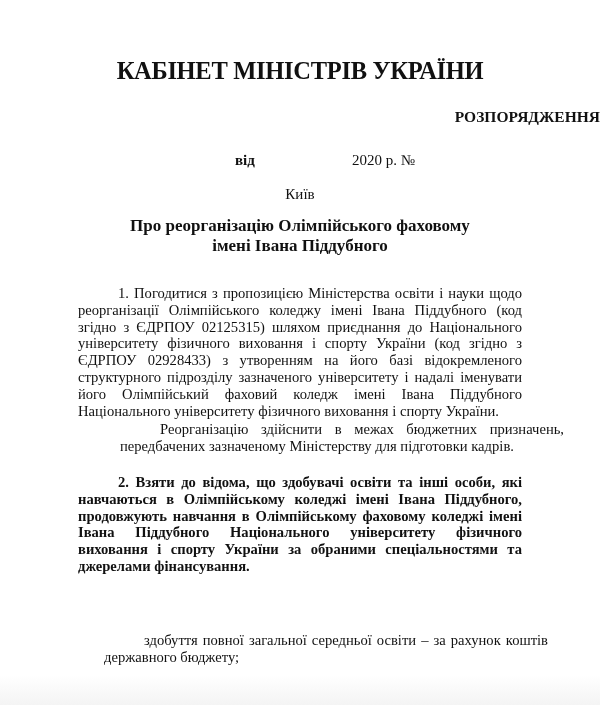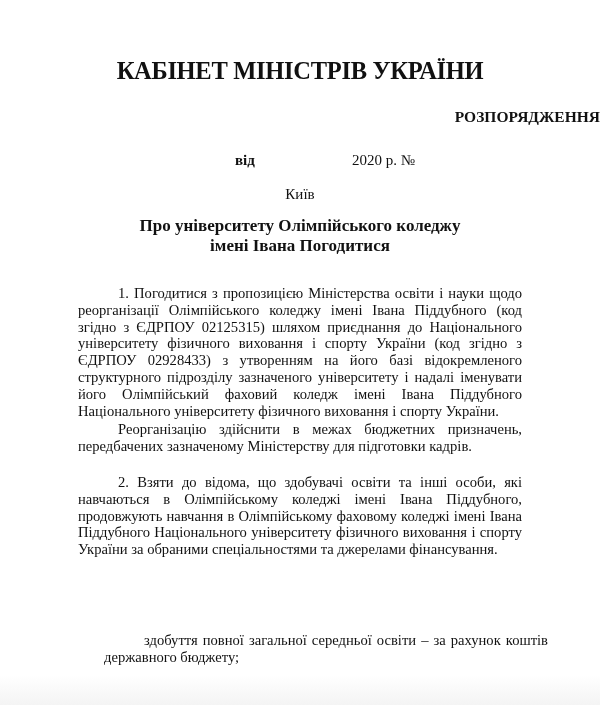--- a/index.html
+++ b/index.html
@@ -30,37 +30,37 @@
   .heading {
     position: absolute; top: 216px; left: 0; width: 600px; text-align: center;
     font-weight: bold; font-size: 17px; line-height: 20px;
   }
   .body {
     position: absolute; left: 78px; width: 444px; font-size: 14.6px; line-height: 16.8px;
     text-align: justify; text-align-last: left;
   }
   .body p { margin: 0; text-indent: 40px; }
   .p1 { top: 285px; }
-  .p2 { top: 421px; }
-  .p3 { top: 474px; }
+  .p2 { top: 421px; margin-left: 42px; }
+  .p3 { top: 474px; font-weight: bold; }
   .p4 { top: 563px; }
   .p5 { top: 632px; margin-left: 26px; }
 </style>
 </head>
 <body>
 
 <div class="page">
   <div class="title">КАБІНЕТ МІНІСТРІВ УКРАЇНИ</div>
   <div class="subtitle">РОЗПОРЯДЖЕННЯ</div>
   <div class="date-line date-from">від</div>
   <div class="date-line date-year">2020 р. №</div>
   <div class="city">Київ</div>
   <div class="heading">
-    <div>Про університету Олімпійського коледжу</div>
-    <div>імені Івана Погодитися</div>
+    <div>Про реорганізацію Олімпійського фаховому</div>
+    <div>імені Івана Піддубного</div>
   </div>
   <div class="body p1">
       <p>1. Погодитися з пропозицією Міністерства освіти і науки щодо реорганізації Олімпійського коледжу імені Івана Піддубного (код згідно з ЄДРПОУ 02125315) шляхом приєднання до Національного університету фізичного виховання і спорту України (код згідно з ЄДРПОУ 02928433) з утворенням на його базі відокремленого структурного підрозділу зазначеного університету і надалі іменувати його Олімпійський фаховий коледж імені Івана Піддубного Національного університету фізичного виховання і спорту України.</p>
     </div>
   <div class="body p2">
       <p>Реорганізацію здійснити в межах бюджетних призначень, передбачених зазначеному Міністерству для підготовки кадрів.</p>
     </div>
   <div class="body p3">
       <p>2. Взяти до відома, що здобувачі освіти та інші особи, які навчаються в Олімпійському коледжі імені Івана Піддубного, продовжують навчання в Олімпійському фаховому коледжі імені Івана Піддубного Національного університету фізичного виховання і спорту України за обраними спеціальностями та джерелами фінансування.</p>
     </div>

